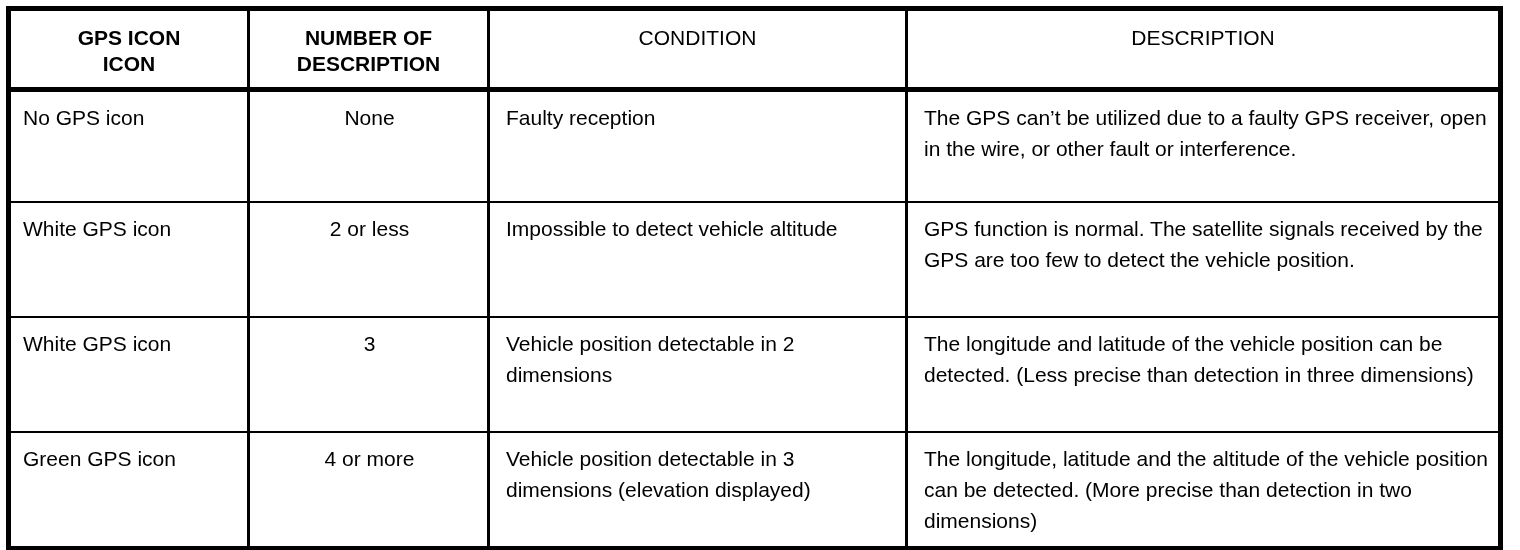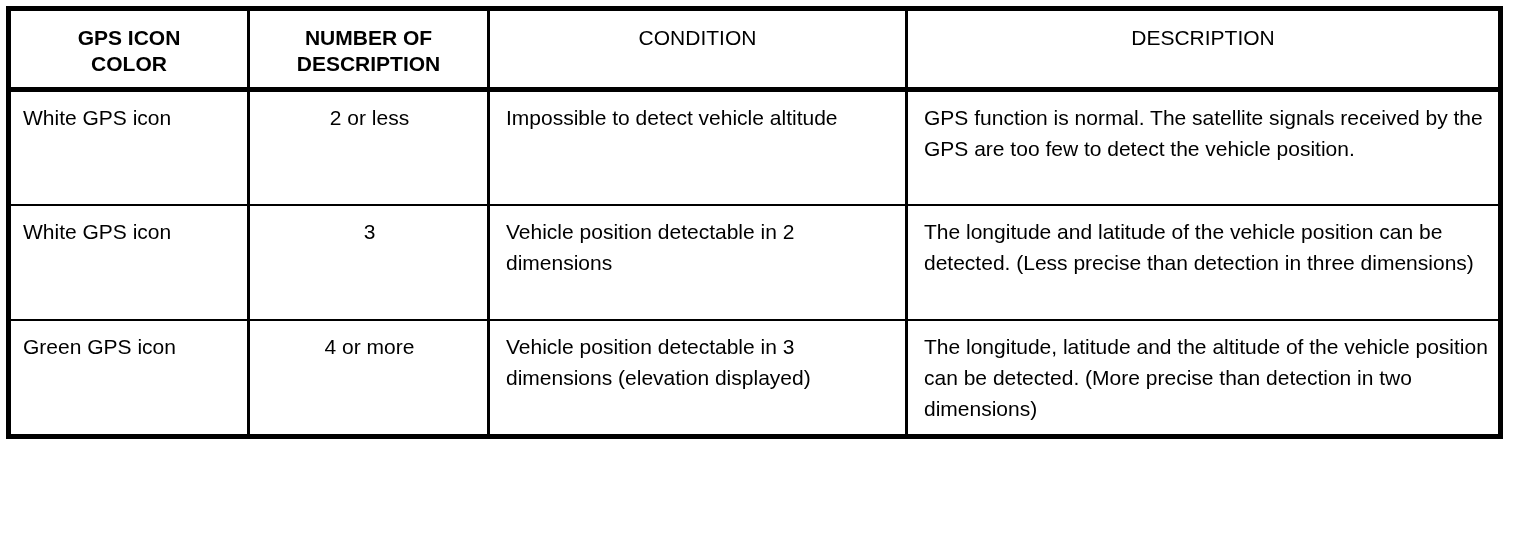--- a/index.html
+++ b/index.html
@@ -83,36 +83,42 @@
       <col class="c-color">
       <col class="c-sats">
       <col class="c-cond">
       <col class="c-desc">
     </colgroup>
 
     <thead>
       <tr>
         <th class="bold-head">
           <span>GPS ICON</span><br>
-          <span>COLOR</span>
+          <span>ICON</span>
         </th>
         <th class="bold-head">
           <span>NUMBER OF</span><br>
           <span>DESCRIPTION</span>
         </th>
         <th>
           <span>CONDITION</span>
         </th>
         <th>
           <span>DESCRIPTION</span>
         </th>
       </tr>
     </thead>
 
     <tbody>
+      <tr class="r1">
+        <td class="col-color">No GPS icon</td>
+        <td class="col-sats">None</td>
+        <td class="col-cond">Faulty reception</td>
+        <td class="col-desc">The GPS can’t be utilized due to a faulty GPS receiver, open in the wire, or other fault or interference.</td>
+      </tr>
       <tr class="r2">
         <td class="col-color">White GPS icon</td>
         <td class="col-sats">2 or less</td>
         <td class="col-cond">Impossible to detect vehicle altitude</td>
         <td class="col-desc">GPS function is normal. The satellite signals received by the GPS are too few to detect the vehicle position.</td>
       </tr>
       <tr class="r3">
         <td class="col-color">White GPS icon</td>
         <td class="col-sats">3</td>
         <td class="col-cond">Vehicle position detectable in 2 dimensions</td>

